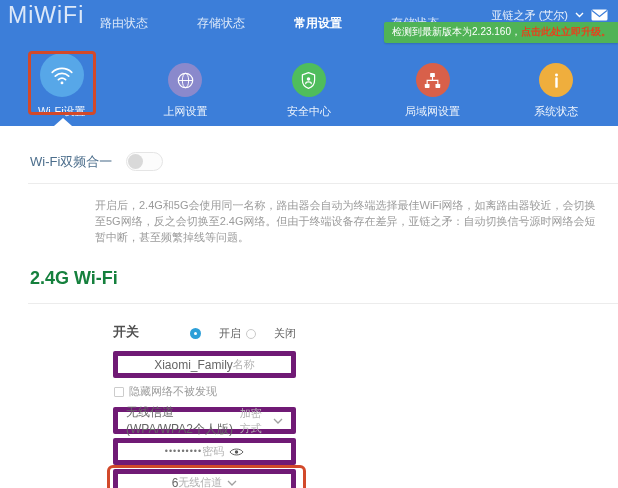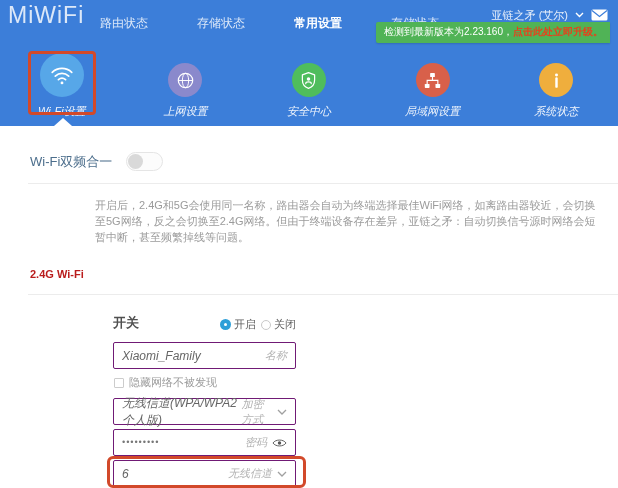--- a/index.html
+++ b/index.html
@@ -9,59 +9,59 @@
 
   
   .header { position:relative; height:126px; }
   .topbar { height:30px; display:flex; align-items:center; padding:0 10px 0 8px; }
   .logo { font-size:23px; font-weight:300; letter-spacing:1px; color:rgba(255,255,255,0.82); width:84px; }
   .topnav { display:flex; gap:49px; margin-left:8px; font-size:12px;margin-top:16px; }
   .nav-item { color:rgba(255,255,255,0.82); cursor:pointer; text-decoration:none; }
   .nav-item.active { color:#fff; font-weight:bold; }
   .user-area { margin-left:auto; display:flex; align-items:center; gap:7px; color:rgba(255,255,255,0.88); font-size:11px; }
 
-  .banner { position:absolute; top:22px; right:8px; z-index:7; padding:3px 7px 4px 8px; font-size:10px;
+  .banner { position:absolute; top:22px; right:0; z-index:7; padding:3px 7px 4px 8px; font-size:10px;
             color:#fff; border-radius:2px 0 0 2px; white-space:nowrap; box-shadow:0 1px 2px rgba(0,0,0,0.15); }
   .banner-link { font-weight:bold; cursor:pointer; text-decoration:none; }
 
-  .quick-nav { display:flex; height:96px;font-style:italic; }
+  .quick-nav { display:flex; height:96px; }
   .qn-item { flex:1; display:flex; flex-direction:column; align-items:center; justify-content:flex-end;
              padding-bottom:7px; cursor:pointer; position:relative; }
   .qn-circle { width:34px; height:34px; border-radius:50%; display:flex; align-items:center; justify-content:center; margin-bottom:7px; }
   .qn-circle.big { width:44px; height:44px; }
   .qn-label { font-size:11px; color:rgba(255,255,255,0.92); }
   .pointer { position:absolute; left:54px; bottom:0; width:0; height:0;
              border-left:9px solid transparent; border-right:9px solid transparent; border-bottom:8px solid #fff; }
   .annotation-wifi { position:absolute; left:50%; transform:translateX(-50%); top:21px; width:68px; height:64px;
                      border:3px solid; border-radius:4px; pointer-events:none; z-index:6; }
 
   
   .dual-row { display:flex; align-items:center; margin:26px 0 0 30px; }
   .dual-label { font-size:13px; color:#4c6e8c; }
   .toggle { width:37px; height:19px; border:1px solid #e5e5e5; border-radius:10px; background:#fcfcfc;
             margin-left:14px; position:relative; cursor:pointer; }
   .toggle-knob { position:absolute; left:1px; top:1px; width:15px; height:15px; border-radius:50%; background:#d9d9d9; }
 
   .divider { border-top:1px solid #ececec; margin-left:28px; }
   .description { margin:13px 16px 0 95px; font-size:11px; color:#9b9b9b; line-height:16px; }
-  .section-title { margin:23px 0 0 30px; font-size:11px; color:#b91c1c; }
+  .section-title { margin:23px 0 0 30px; font-size:18px; color:#15803d; }
 
   .form { margin:19px 0 0 113px; width:183px; }
   .switch-row { display:flex; justify-content:space-between; align-items:flex-end; margin-bottom:10px; }
   .switch-label { font-size:13px; color:#515151; font-weight:bold; }
   .radio-group { display:flex; align-items:center; font-size:11px; color:#5e5e5e; }
-  .radio-option { display:flex; align-items:center; gap:3px; cursor:pointer; }
+  .radio-option { display:flex; align-items:center; gap:18px; cursor:pointer; }
   .radio-option + .radio-option { margin-left:5px; }
   .radio-sel { width:11px; height:11px; border-radius:50%; display:flex; }
   .radio-dot { width:3px; height:3px; border-radius:50%; background:#fff; margin:auto; }
   .radio-un { width:10px; height:10px; border-radius:50%; border:1px solid #c9c9c9; background:#fff; }
 
-  .field { height:27px; border:1px solid #701a75; border-radius:2px; background:#fff; display:flex;
-           align-items:center; justify-content:space-between; padding:0 8px; margin-bottom:4px;
-           font-size:12px; color:#666; cursor:pointer;font-style:italic; }
+  .field { height:27px; border:5px solid #701a75; border-radius:2px; background:#fff; display:flex;
+           align-items:center; justify-content:center; padding:0 8px; margin-bottom:4px;
+           font-size:12px; color:#666; cursor:pointer; }
   .field-right { display:flex; align-items:center; gap:5px; font-size:11px; color:#b3b3b3; }
   .password-dots { font-size:9px; letter-spacing:1px; color:#777; line-height:27px; }
 
   .checkbox-row { display:flex; align-items:center; gap:5px; font-size:11px; color:#9b9b9b; margin:6px 0 8px 1px; cursor:pointer; }
   .checkbox { width:10px; height:10px; border:1px solid #cccccc; border-radius:1px; background:#fff; flex:0 0 auto; }
 
   .field-wrap { position:relative; }
   .annotation-channel { position:absolute; left:-6px; right:-10px; top:-4px; bottom:-1px;
                         border:3px solid; border-radius:6px; pointer-events:none; z-index:5; }
   svg { display:block; }

